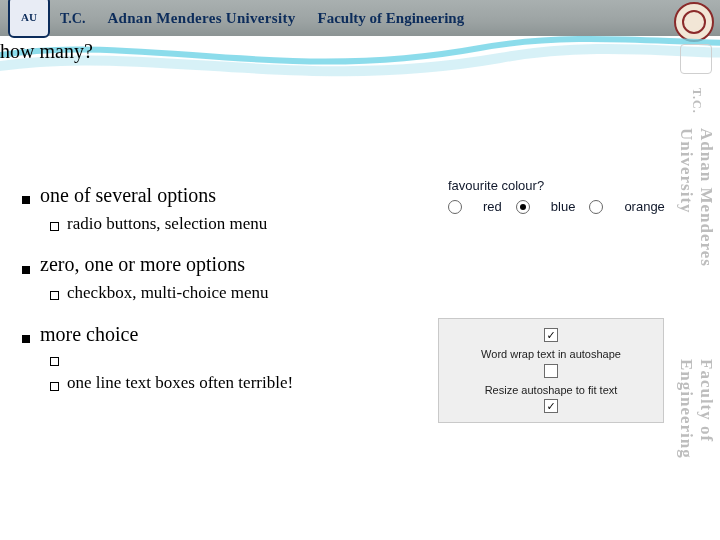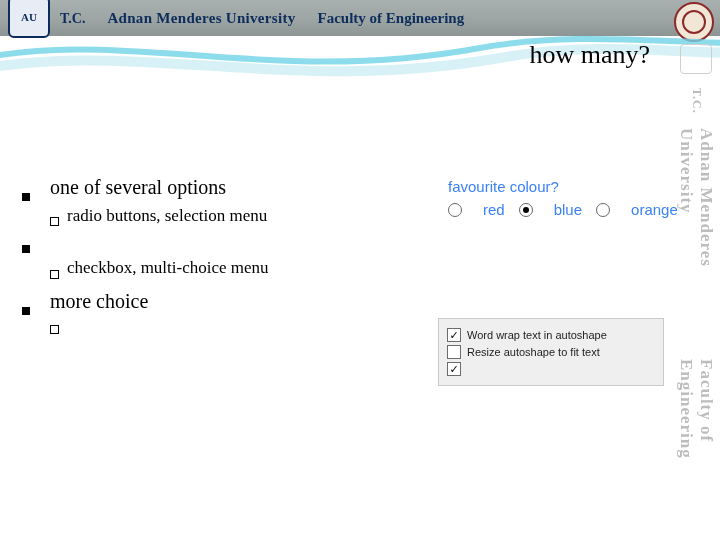--- a/index.html
+++ b/index.html
@@ -15,36 +15,36 @@
   .fac{font-size:15px}
   .logo-right{position:absolute;right:6px;top:2px;width:36px;height:36px;border:2px solid #8a2a2a;border-radius:50%;background:#f2e6d6;display:flex;align-items:center;justify-content:center;}
   .logo-right::before{content:"";width:20px;height:20px;border-radius:50%;border:2px solid #8a2a2a;}
   
   .wm{position:absolute;right:0;top:40px;bottom:4px;width:48px;display:flex;flex-direction:column;align-items:center;justify-content:flex-start;gap:14px;color:#bdbdbd;}
   .wm .q{width:30px;height:30px;border:1.5px solid #cfcfcf;border-radius:4px;margin-top:4px;}
   .wm .v{writing-mode:vertical-rl;text-orientation:mixed;font-family:Georgia,serif;font-weight:bold;letter-spacing:1px;color:#bdbdbd;}
   .wm .v.small{font-size:12px}
   .wm .v.big{font-size:17px}
   
-  .title{position:absolute;top:40px;left:0;right:70px;text-align:right;font-size:26px;font-family:"Times New Roman",serif;}
+  .title{position:absolute;top:40px;left:0;right:70px;text-align:left;font-size:20px;font-family:"Times New Roman",serif;}
   
   .body{position:absolute;top:165px;left:22px;width:400px;font-size:20px;line-height:1.28;}
-  .l1{display:flex;align-items:flex-end;gap:20px;margin-top:10px;}
+  .l1{display:flex;align-items:center;gap:10px;margin-top:18px;}
   .sq1{display:inline-block;width:8px;height:8px;background:#000;margin-top:9px;flex:none;}
-  .l2{display:flex;align-items:flex-end;gap:8px;margin:4px 0 6px 28px;font-size:17px;}
+  .l2{display:flex;align-items:center;gap:8px;margin:4px 0 6px 28px;font-size:17px;}
   .sq2{display:inline-block;width:9px;height:9px;border:1.5px solid #000;box-sizing:border-box;margin-top:6px;flex:none;}
   
-  .ex-radio{position:absolute;right:62px;top:178px;width:210px;font-family:Verdana,Arial,sans-serif;font-size:15px;color:#3b82f6;}
+  .ex-radio{position:absolute;right:62px;top:178px;width:210px;font-family:Verdana,Arial,sans-serif;font-size:13px;color:#0f172a;}
   .ex-radio .q{margin-bottom:6px;}
   .ex-radio .opts{display:flex;gap:14px;align-items:center;}
   .rbtn{display:inline-flex;align-items:center;gap:21px;}
   .rbtn .circ{width:12px;height:12px;border:1px solid #676767;border-radius:50%;background:#fff;display:inline-flex;align-items:center;justify-content:center;}
   .rbtn.sel .circ::after{content:"";width:6px;height:6px;border-radius:50%;background:#000;}
   .ex-chk{position:absolute;right:56px;top:318px;width:226px;font-family:Tahoma,Verdana,sans-serif;font-size:11px;color:#222;background:#efefef;border:1px solid #c9c9c9;padding:6px 8px;box-sizing:border-box;}
-  .ex-chk .row{display:flex;align-items:center;gap:6px;margin:3px 0;}
+  .ex-chk .row{display:flex;align-items:center;gap:6px;margin:3px 0;flex-direction:column;}
   .cbox{width:12px;height:12px;border:1px solid #6b6b6b;background:#fff;display:inline-flex;align-items:center;justify-content:center;flex:none;}
   .cbox.on{background:#fff;}
   .cbox.on::after{content:"✓";font-size:11px;line-height:11px;color:#000;}
   .textcb{line-height:1.15}
 </style>
 </head>
 <body>
 <div class="slide">
 
   <div class="banner">
@@ -70,32 +70,37 @@
       <span class="sq1"></span>
       <span>one of several options</span>
     </div>
     <div class="l2">
       <span class="sq2"></span>
       <span>radio buttons, selection menu</span>
     </div>
 
     <div class="l1">
       <span class="sq1"></span>
+      <span>zero, one or more options</span>
     </div>
     <div class="l2">
       <span class="sq2"></span>
       <span>checkbox, multi-choice menu</span>
     </div>
 
     <div class="l1">
       <span class="sq1"></span>
       <span>more choice</span>
     </div>
     <div class="l2">
       <span class="sq2"></span>
+    </div>
+    <div class="l2">
+      <span class="sq2"></span>
+      <span>one line text boxes often terrible!</span>
     </div>
   </div>
 
   <div class="ex-radio">
     <div class="q">favourite colour?</div>
     <div class="opts">
       <span class="rbtn">
         <span class="circ"></span>
         <span>red</span>
       </span>

